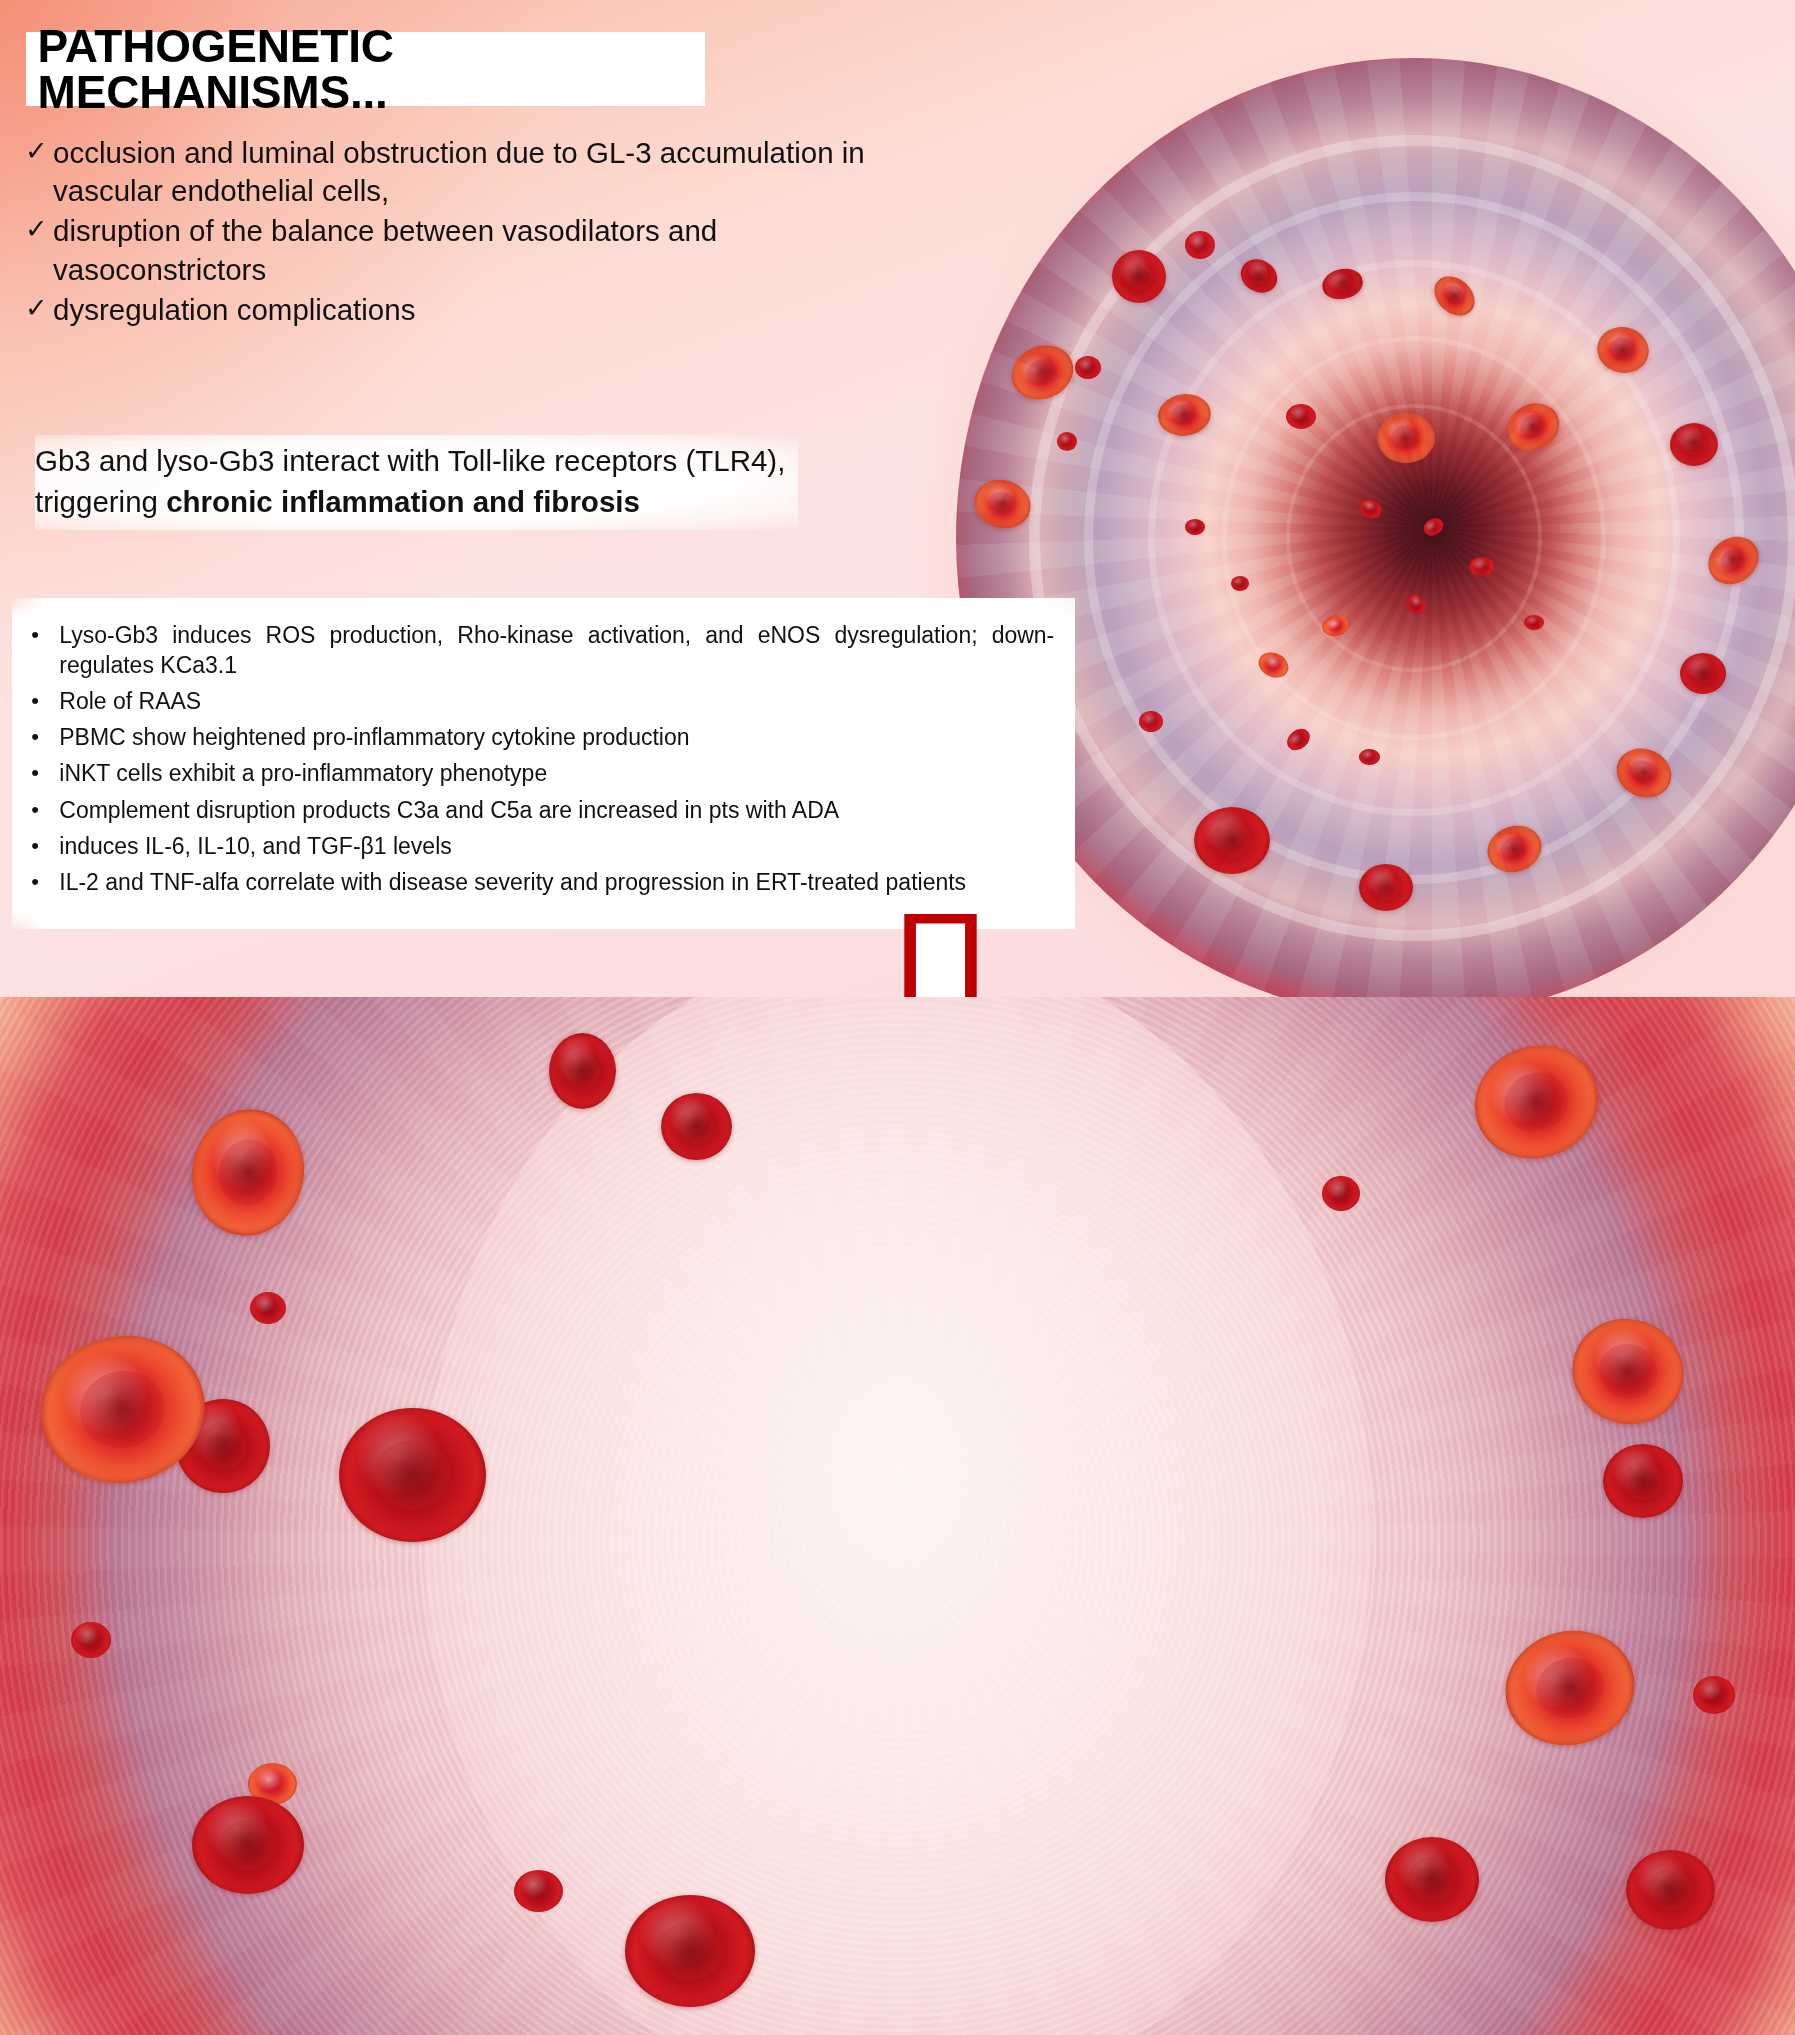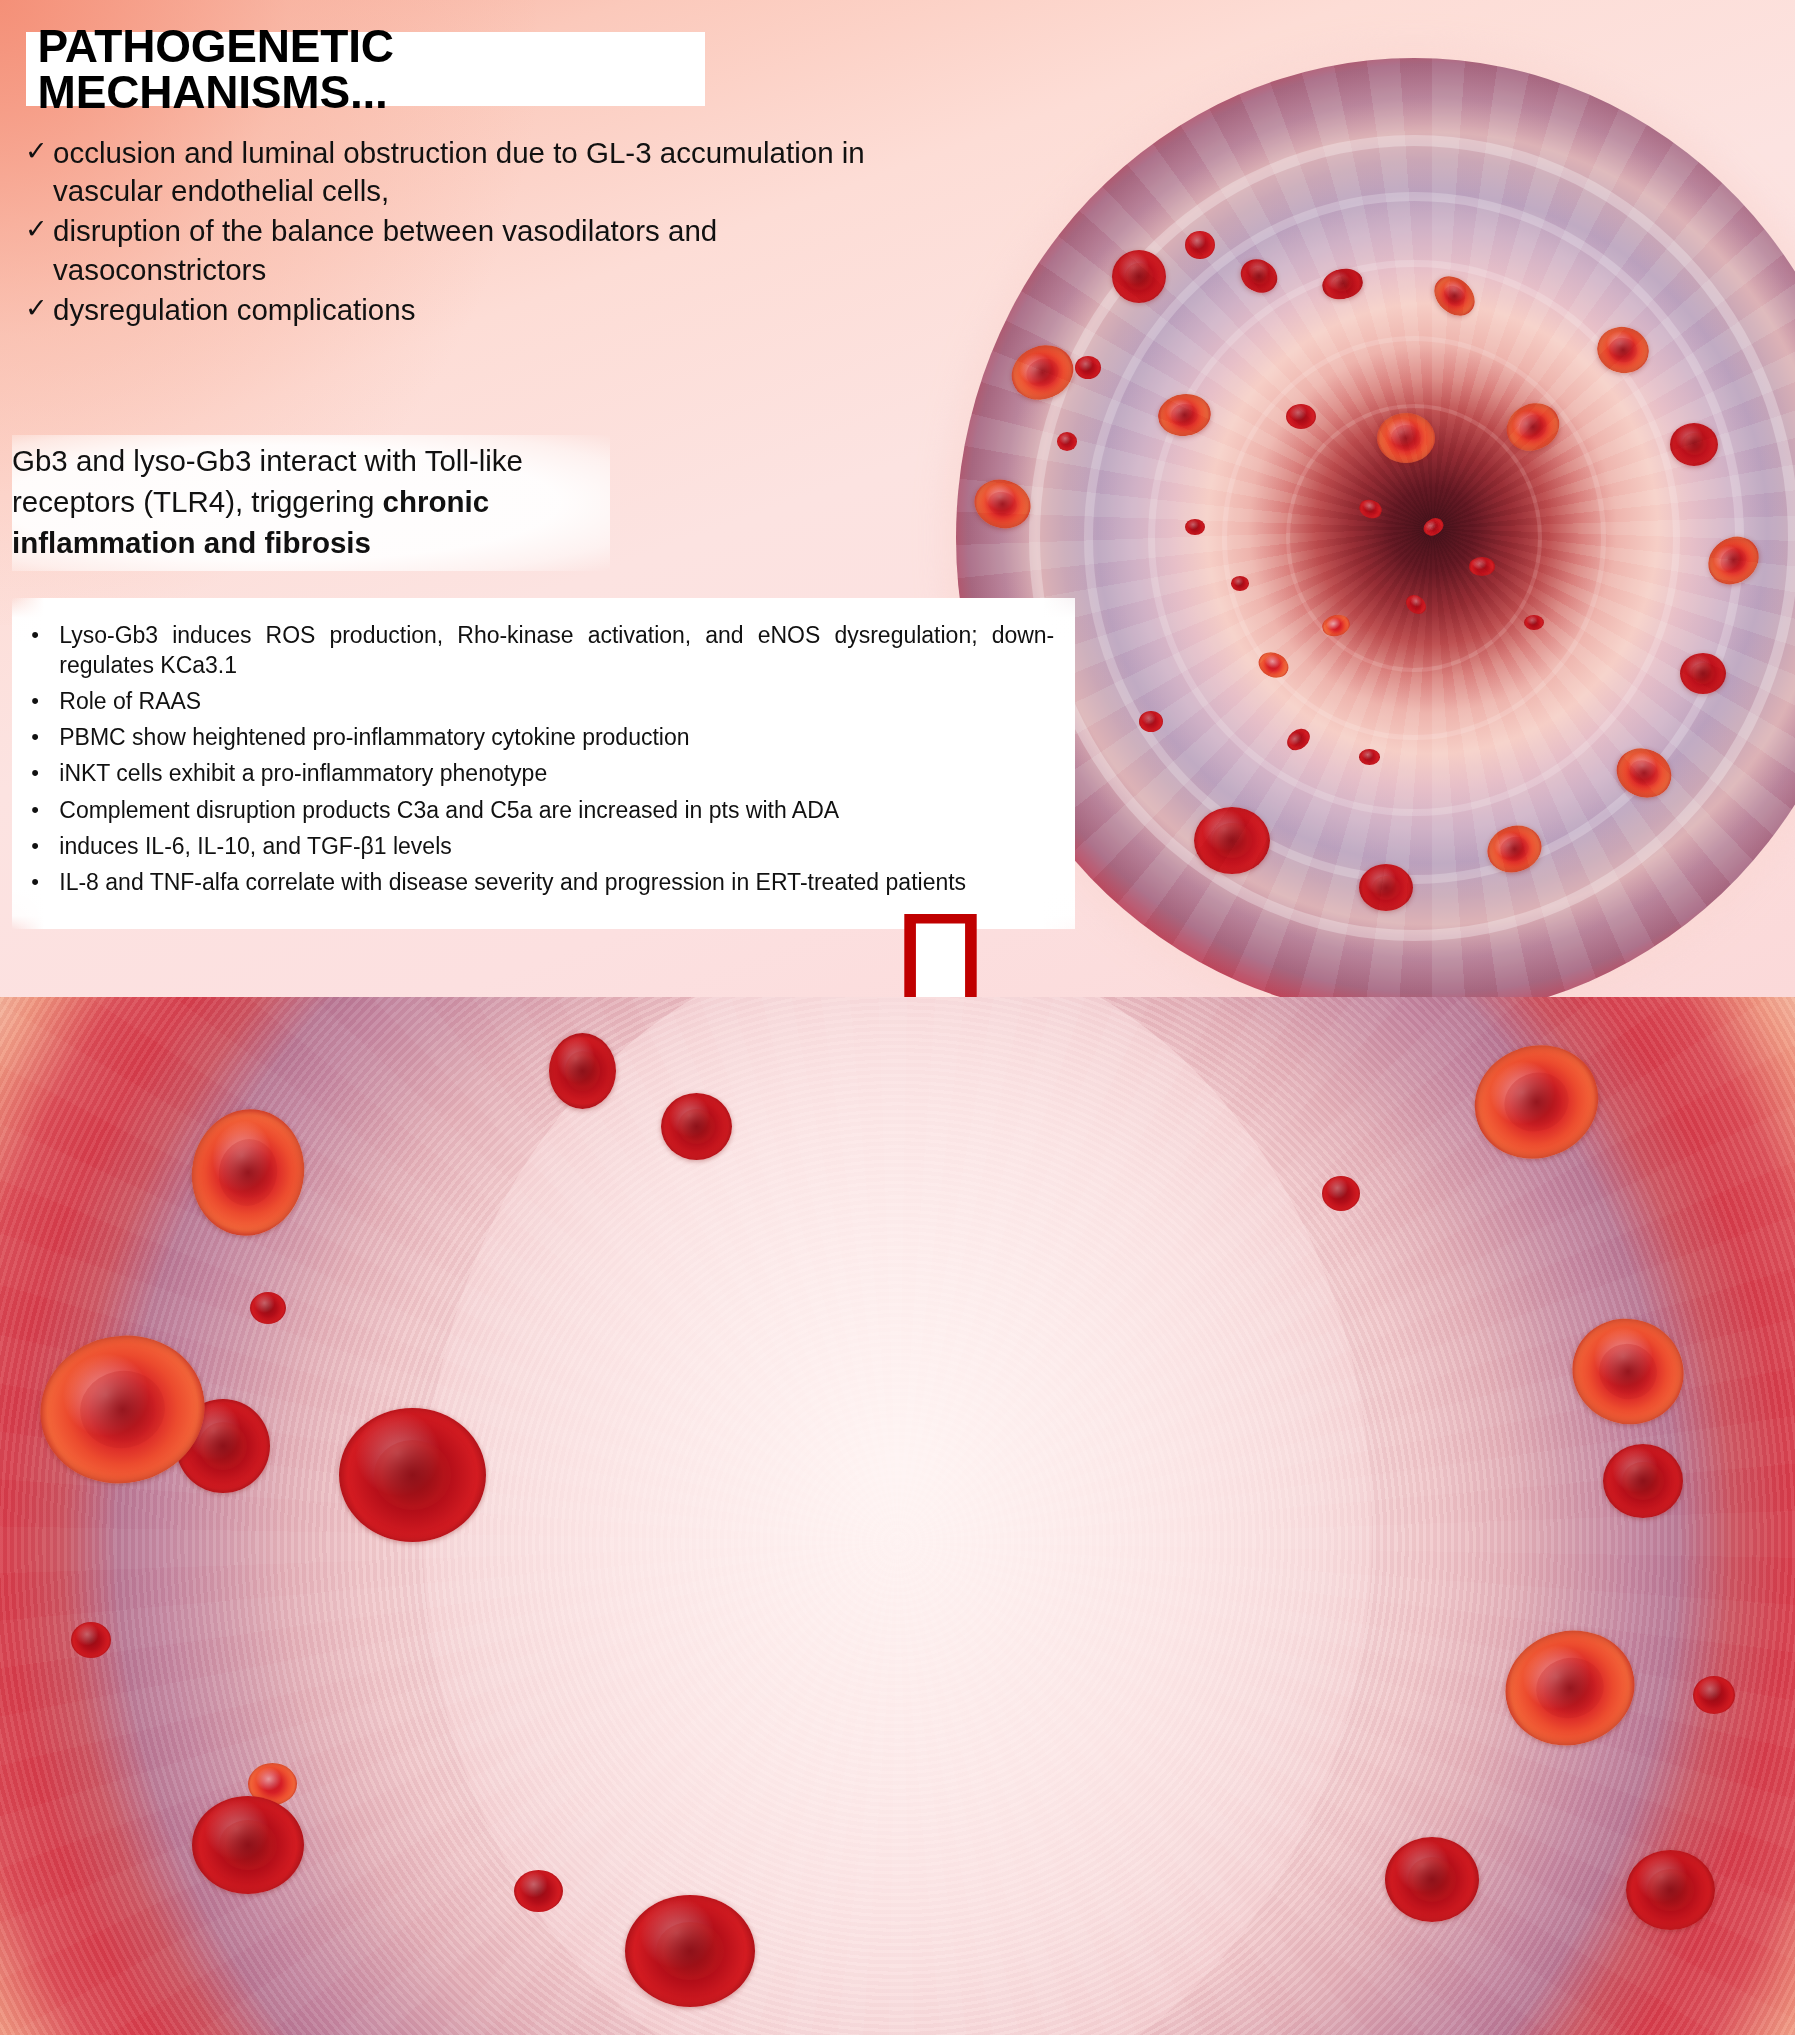--- a/index.html
+++ b/index.html
@@ -119,21 +119,21 @@
     display: flex; align-items: flex-start;
     margin-bottom: 1.8px;
   }
   .check-mark {
     width: 28px; flex: 0 0 28px;
     font-size: 27px; line-height: 1.30;
   }
   .check-text { flex: 1; }
 
   #tlr-block {
-    position: absolute; left: 12px; top: 435px; width: 598px;
+    position: absolute; left: 35px; top: 435px; width: 763px;
     font-size: 29.5px; line-height: 1.40; color: #111;
     background: radial-gradient(ellipse at 45% 50%, rgba(255,255,255,0.96) 0%, rgba(255,255,255,0.93) 60%, rgba(255,255,255,0.55) 82%, rgba(255,255,255,0) 100%);
     padding: 4.5px 9px 8px 0;
   }
   #tlr-block b { font-weight: bold; }
 
   
   #mech-panel {
     position: absolute; left: 11.6px; top: 598px; width: 1063px; height: 331px;
     background:
@@ -294,21 +294,21 @@
           <div class="mech-item">
             <span class="mech-bullet">•</span>
             <span class="mech-text">Complement disruption products C3a and C5a are increased in pts with ADA</span>
           </div>
           <div class="mech-item">
             <span class="mech-bullet">•</span>
             <span class="mech-text">induces IL-6, IL-10, and TGF-β1 levels</span>
           </div>
           <div class="mech-item">
             <span class="mech-bullet">•</span>
-            <span class="mech-text">IL-8 and TNF-alfa correlate with disease severity and progression in ERT-treated patients</span>
+            <span class="mech-text">IL-2 and TNF-alfa correlate with disease severity and progression in ERT-treated patients</span>
           </div>
         </div>
     </div>
 
     <div id="down-arrow">
       <svg viewBox="0 0 320 470" width="143" height="210" xmlns="http://www.w3.org/2000/svg">
         <polygon points="92,8 228,8 228,270 312,270 160,462 8,270 92,270" fill="#ffffff" stroke="#C00000" stroke-width="26" stroke-linejoin="miter"></polygon>
       </svg>
     </div>
   </div>

